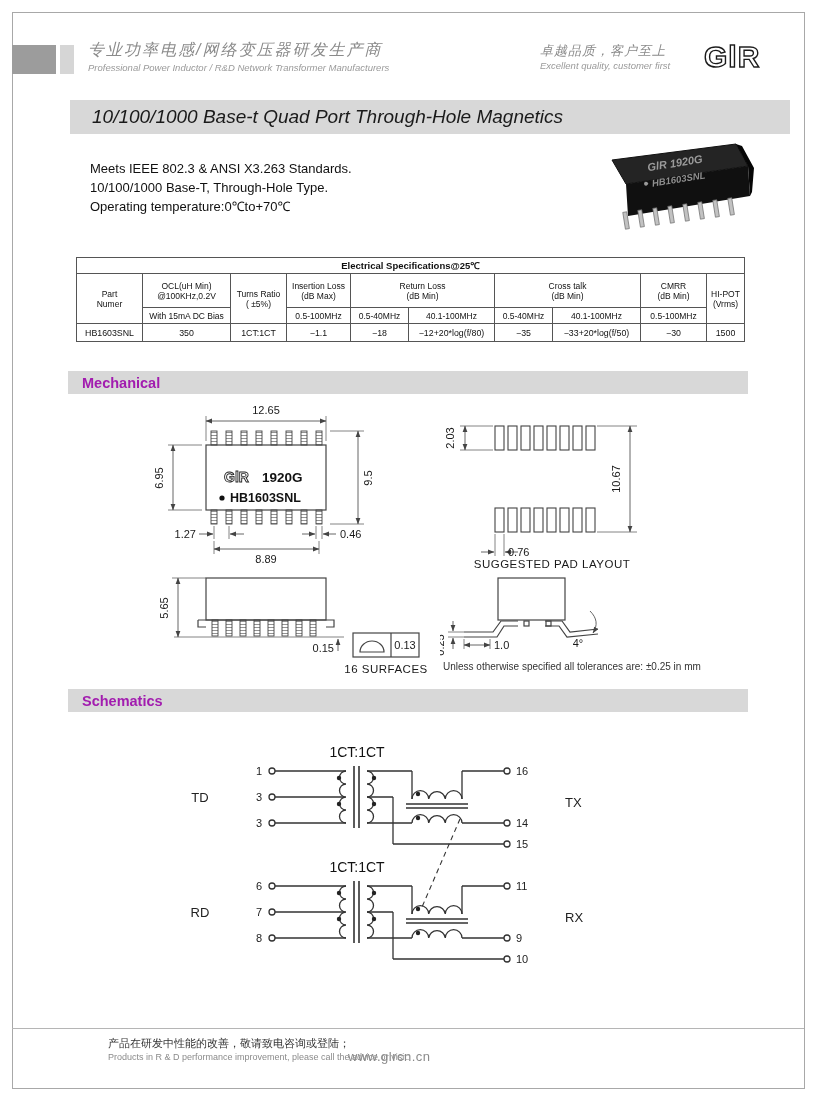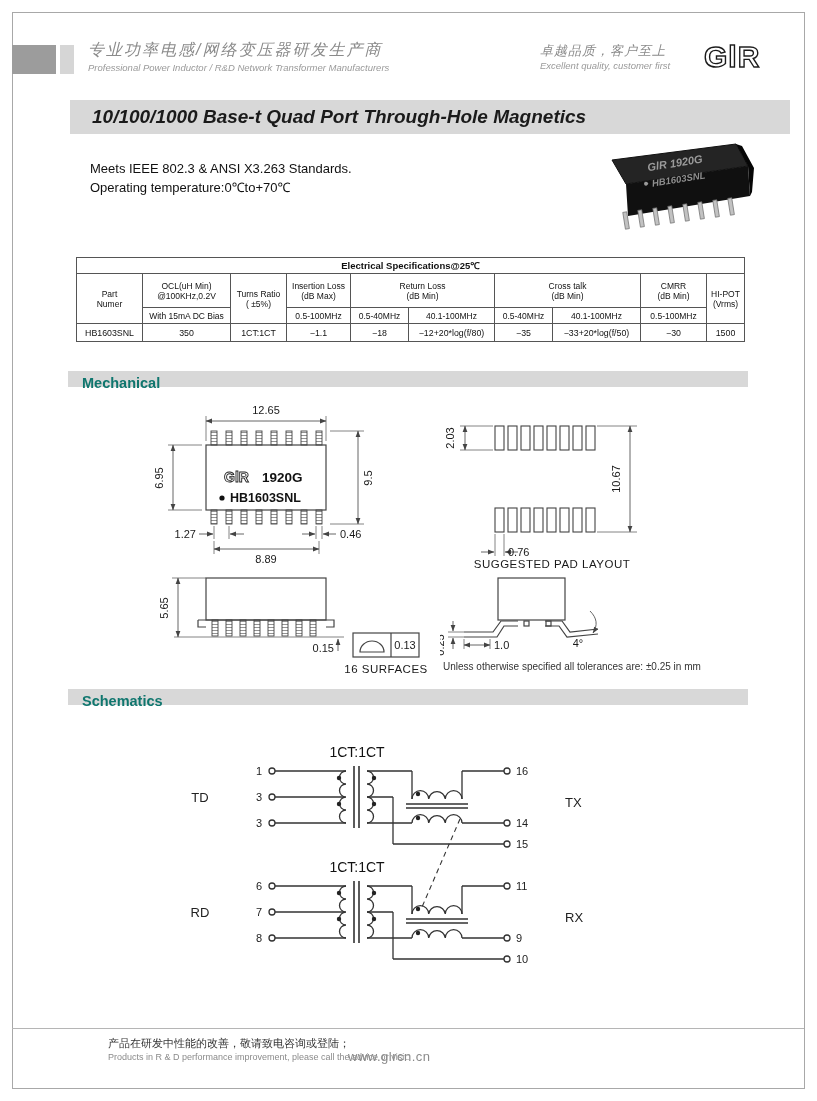--- a/index.html
+++ b/index.html
@@ -12,36 +12,36 @@
   .sq-light{position:absolute;left:60px;top:45px;width:14px;height:29px;background:#d6d6d6;}
   .brand-cn{position:absolute;left:88px;top:40px;font-size:16px;font-style:italic;
             letter-spacing:2px;color:#8a8a8a;}
   .brand-en{position:absolute;left:88px;top:62px;font-size:9.5px;font-style:italic;color:#9a9a9a;}
   .slogan-cn{position:absolute;left:540px;top:42px;font-size:13px;font-style:italic;
              letter-spacing:1px;color:#8a8a8a;}
   .slogan-en{position:absolute;left:540px;top:60px;font-size:9.5px;font-style:italic;color:#9a9a9a;}
   .logo-svg{position:absolute;left:700px;top:34px;}
   
   .title-bar{position:absolute;left:70px;top:100px;width:720px;height:34px;background:#d8d8d8;
-             font-size:19px;font-weight:bold;font-style:italic;line-height:34px;padding-left:22px;
+             font-size:19px;font-weight:normal;font-style:italic;line-height:34px;padding-left:22px;
              box-sizing:border-box;color:#1a1a1a;}
   .features{position:absolute;left:90px;top:159px;font-size:13px;line-height:19px;color:#111;}
   
   .photo{position:absolute;left:596px;top:138px;}
   
   .spec{position:absolute;left:76px;top:257px;border-collapse:collapse;table-layout:fixed;}
   .spec td{border:1px solid #555;text-align:center;vertical-align:middle;
            font-size:8.5px;color:#111;white-space:pre-line;padding:0 1px;}
   .spec .t-title{font-size:9.5px;height:15px;font-weight:bold;}
   .spec .hdr1{height:34px;}
   .spec .hdr2{height:16px;}
   .spec .data td{height:17px;font-size:8.8px;}
   
-  .section-bar{position:absolute;left:68px;width:680px;height:16px;background:#d8d8d8;
-               font-size:14.5px;font-weight:bold;color:#0f766e;line-height:25px;padding-left:14px;
+  .section-bar{position:absolute;left:68px;width:680px;height:23px;background:#d8d8d8;
+               font-size:14.5px;font-weight:bold;color:#a21caf;line-height:25px;padding-left:14px;
                box-sizing:border-box;}
   
   .draw-svg{position:absolute;}
   .draw{stroke:#444;stroke-width:1.2;fill:none;}
   .ext{stroke:#666;stroke-width:0.8;fill:none;}
   .dim{stroke:#555;stroke-width:0.9;fill:none;marker-start:url(#ar);marker-end:url(#ar);}
   .dim1{stroke:#555;stroke-width:0.9;fill:none;marker-end:url(#ar);}
   .dimtext{font-size:11px;fill:#1a1a1a;font-family:"Liberation Sans",sans-serif;}
   .captext{font-size:11.5px;fill:#1a1a1a;letter-spacing:0.5px;font-family:"Liberation Sans",sans-serif;}
   .tol-note{position:absolute;left:443px;top:661px;font-size:10px;color:#333;}
@@ -89,20 +89,21 @@
   <div class="brand-en">Professional Power Inductor / R&amp;D Network Transformer Manufacturers</div>
   <div class="slogan-cn">卓越品质，客户至上</div>
   <div class="slogan-en">Excellent quality, customer first</div>
   <svg class="logo-svg" width="72" height="44" viewBox="0 0 72 44">
     <text x="4" y="33" font-family="Liberation Sans,sans-serif" font-size="30" font-weight="bold" fill="none" stroke="#1a1a1a" stroke-width="1.4" letter-spacing="1">GlR</text>
   </svg>
 
   <div class="title-bar">10/100/1000 Base-t Quad Port Through-Hole Magnetics</div>
   <div class="features">
     <div>Meets IEEE 802.3 &amp; ANSI X3.263 Standards.</div>
+    <div>10/100/1000 Base-T, Through-Hole Type.</div>
     <div>Operating temperature:0℃to+70℃</div>
   </div>
 
   <svg class="photo" width="190" height="115" viewBox="0 0 190 115">
     <polygon points="30,46 152,28 140,6 16,22" fill="#242424" stroke="#111" stroke-width="1"></polygon>
     <polygon points="30,46 152,28 154,58 32,78" fill="#101010"></polygon>
     <polygon points="152,28 140,6 146,8 158,30 156,54 154,58" fill="#060606"></polygon>
     <g transform="rotate(-9 85 30)">
       <text x="52" y="28" font-size="11" font-style="italic" font-weight="bold" fill="#9a9a9a" font-family="Liberation Sans,sans-serif">GlR 1920G</text>
       <circle cx="48" cy="40" r="2" fill="#9a9a9a"></circle>

